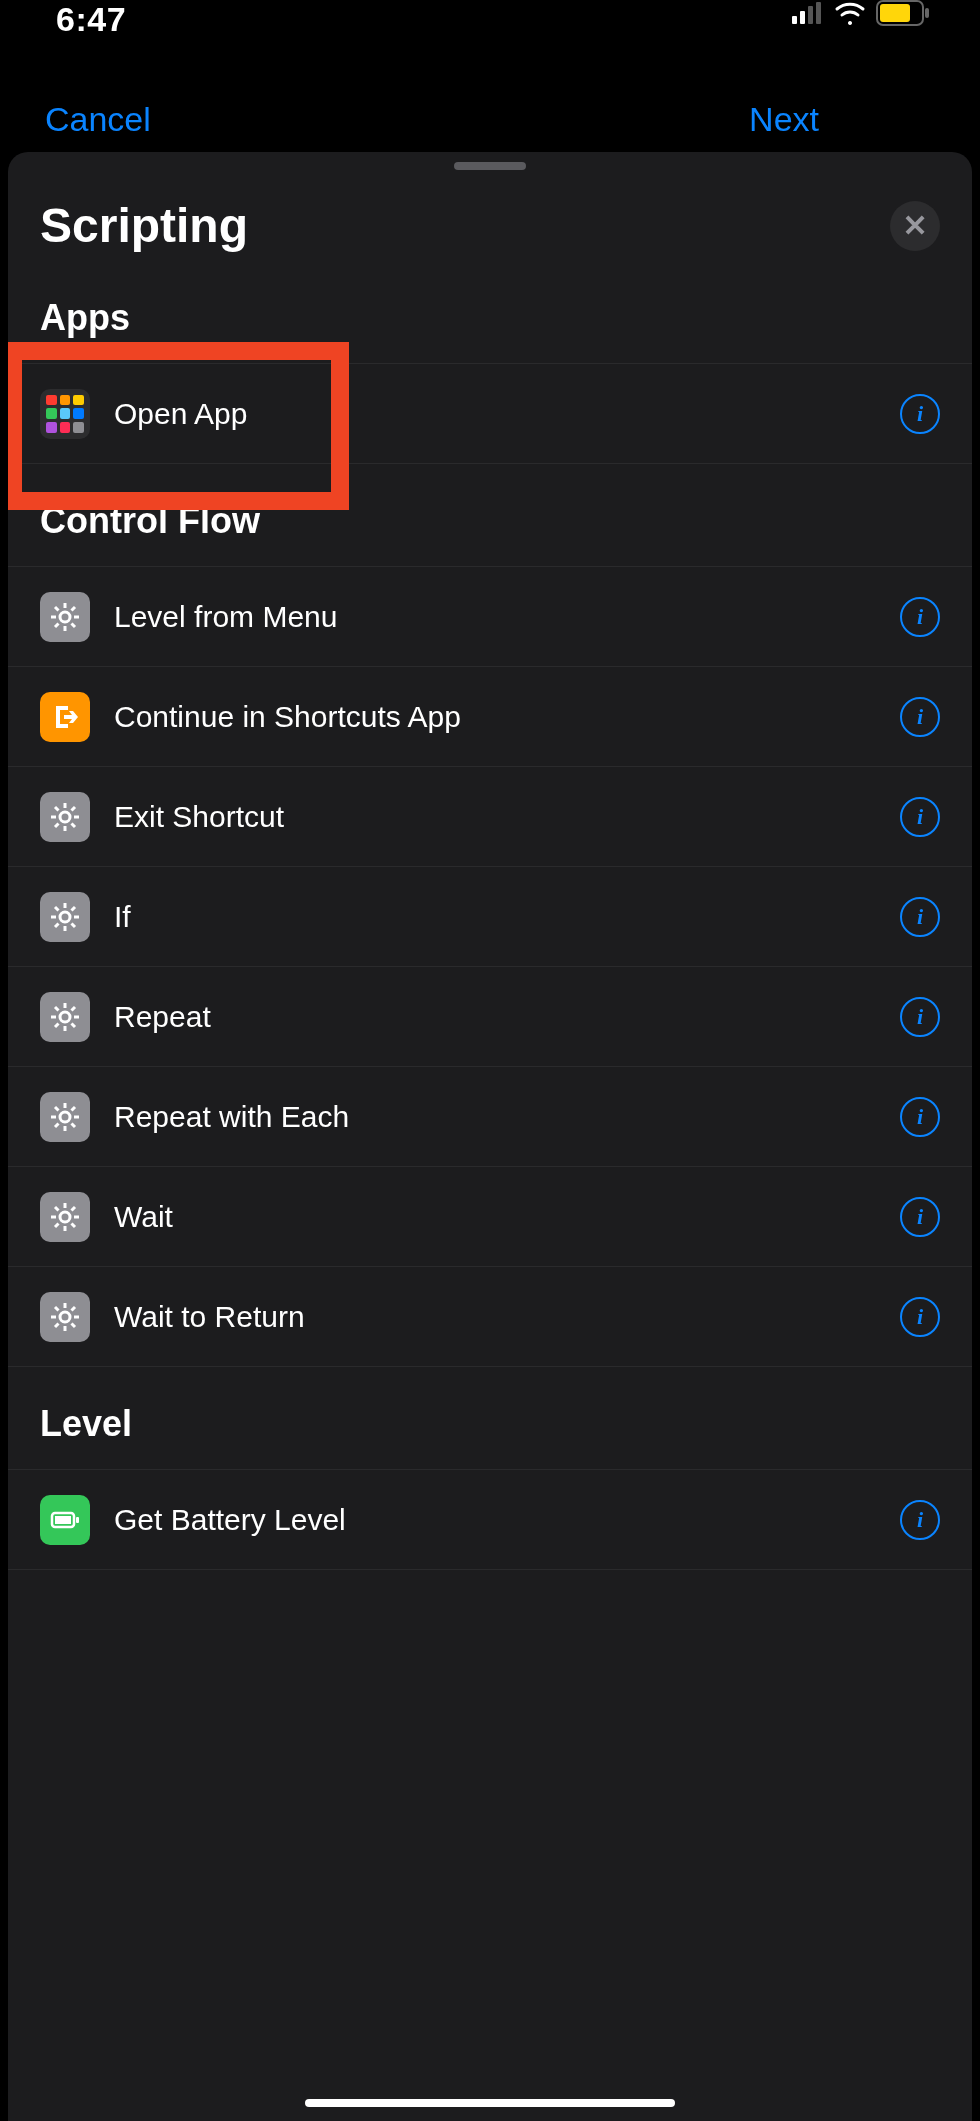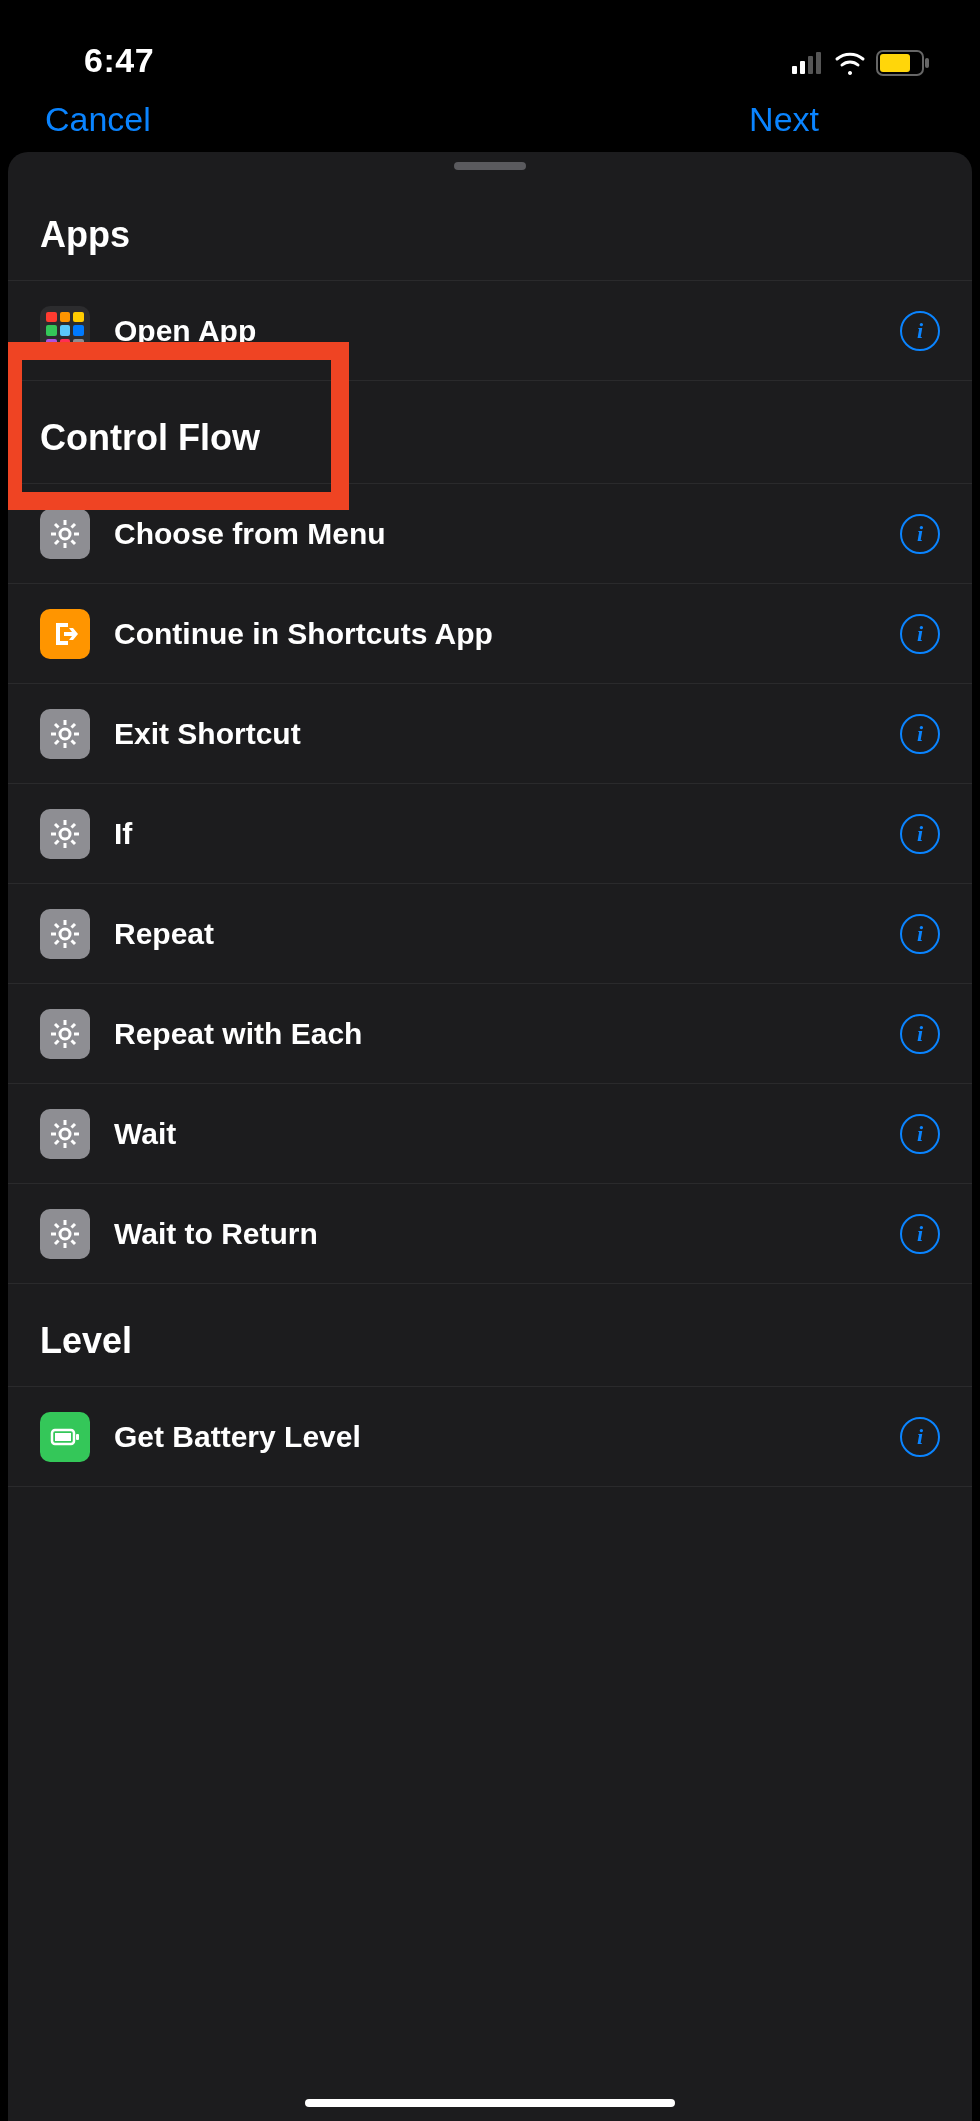--- a/index.html
+++ b/index.html
@@ -7,23 +7,23 @@
     width: 980px;
     height: 2121px;
     background: #000;
     font-family: -apple-system, "SF Pro Text", "Helvetica Neue", Arial, sans-serif;
     color: #fff;
     overflow: hidden;
   }
   .status-bar {
     height: 80px;
     display: flex;
-    align-items: flex-end;
+    align-items: flex-start;
     justify-content: space-between;
-    padding: 0 50px 0 84px;
+    padding: 0 50px 0 56px;
   }
   .status-time {
     font-size: 34px;
     font-weight: 600;
     letter-spacing: 0.5px;
   }
   .status-right {
     display: flex;
     align-items: center;
     gap: 10px;
@@ -108,21 +108,21 @@
     width: 50px;
     height: 50px;
     border-radius: 10px;
     display: flex;
     align-items: center;
     justify-content: center;
     flex-shrink: 0;
   }
   .row .label {
     font-size: 30px;
-    font-weight: 700;
+    font-weight: 400;
     margin-left: 24px;
     flex: 1;
     white-space: nowrap;
     overflow: hidden;
   }
   .info-btn {
     width: 40px;
     height: 40px;
     border: 2.5px solid #0a84ff;
     border-radius: 50%;
@@ -202,20 +202,26 @@
 </div>
 
 <div class="underlay">
   <span class="underlay-text">Cancel</span>
   <span class="underlay-text">Next</span>
 </div>
 
 <div class="sheet">
   <div class="sheet-handle"></div>
 
+  <div class="sheet-header">
+    <div class="sheet-title">Scripting</div>
+    <div class="close-btn">
+      <span class="close-x">✕</span>
+    </div>
+  </div>
 
   <div class="highlight-box"></div>
 
   <div class="section-title">Apps</div>
   <div class="list">
     <div class="row">
       <div class="icon-slot icon-grid">
         <div class="grid3">
           <div style="background:#ff3b30"></div>
             <div style="background:#ff9500"></div>
@@ -247,21 +253,21 @@
                 <line x1="2" y1="16" x2="7" y2="16"></line>
                 <line x1="25" y1="16" x2="30" y2="16"></line>
                 <line x1="6" y1="6" x2="9.5" y2="9.5"></line>
                 <line x1="22.5" y1="22.5" x2="26" y2="26"></line>
                 <line x1="26" y1="6" x2="22.5" y2="9.5"></line>
                 <line x1="9.5" y1="22.5" x2="6" y2="26"></line>
               </g>
             </g>
           </svg>
       </div>
-      <div class="label">Choose from Menu</div>
+      <div class="label">Level from Menu</div>
       <div class="info-btn">i</div>
     </div>
 
     <div class="row">
       <div class="icon-slot icon-orange">
         <svg width="30" height="30" viewBox="0 0 30 30">
             <path d="M6 4 h12 v4 h-8 v14 h8 v4 h-12 z M14 13 h8 l-3 -4 h4 l5 6 -5 6 h-4 l3 -4 h-8 z" fill="#fff"></path>
           </svg>
       </div>
       <div class="label">Continue in Shortcuts App</div>

